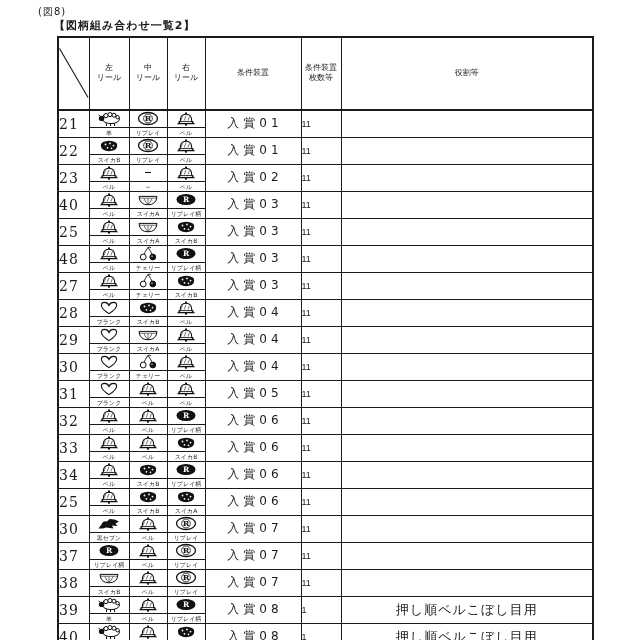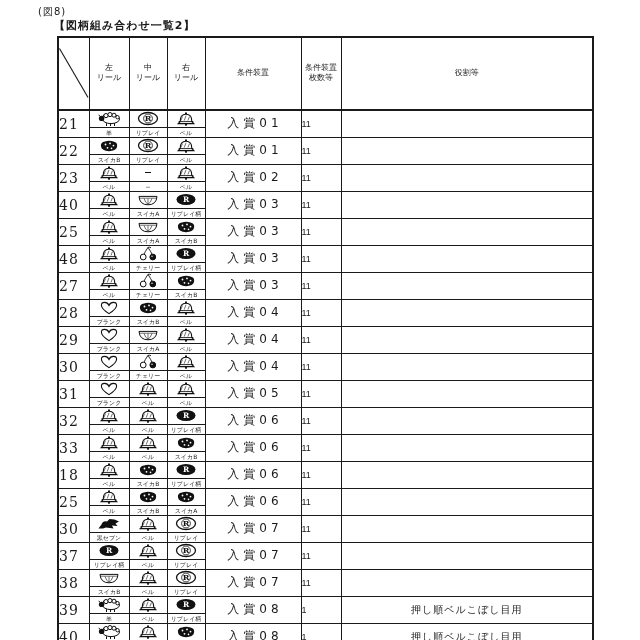--- a/index.html
+++ b/index.html
@@ -14,21 +14,21 @@
   th.corner{position:relative;padding:0;}
   th.corner svg{display:block;width:100%;height:50px;}
   tbody tr{height:27px;}
   td.no{font-family:"DejaVu Serif",serif;font-size:14px;vertical-align:middle;letter-spacing:1px;}
   td.reel{vertical-align:top;}
   .sym-icon{height:16px;display:flex;align-items:center;justify-content:center;border-bottom:1px solid #1a1a1a;overflow:hidden;}
   .sym-icon svg{display:block;}
   .sym-label{height:9px;font-size:6px;line-height:9px;text-align:center;white-space:nowrap;overflow:hidden;letter-spacing:0;}
   td.dev{font-size:12px;text-align:center;vertical-align:middle;letter-spacing:4px;text-indent:4px;}
   td.pay{font-family:Liberation Sans, sans-serif;font-size:9px;text-align:left;vertical-align:middle;}
-  td.role{font-size:10px;text-align:center;vertical-align:middle;letter-spacing:1px;margin-left:45px;}
+  td.role{font-size:13px;text-align:center;vertical-align:middle;letter-spacing:1px;margin-left:45px;}
 </style>
 </head>
 <body>
 
 <div class="page">
   <div class="fig-label">(図8)</div>
   <div class="fig-title">【図柄組み合わせ一覧2】</div>
 
   <table class="combo">
     <colgroup>
@@ -578,21 +578,21 @@
                 </g>
               </svg>
             </div>
             <div class="sym-label">スイカB</div>
           </td>
           <td class="dev">入賞06</td>
           <td class="pay">11</td>
           <td class="role"></td>
         </tr>
         <tr>
-          <td class="no">18</td>
+          <td class="no">34</td>
           <td class="reel">
             <div class="sym-icon">
               <svg width="26" height="15" viewBox="0 0 26 15">
                 <path d="M12 1.5 h2 v1.7 h-2 Z" fill="#111"></path>
                 <path d="M7.2 10.5 Q7 3.2 13 3.2 Q19 3.2 18.8 10.5 L20.8 12.6 H5.2 Z" fill="#fff" stroke="#111" stroke-width="1.1"></path>
                 <line x1="5.6" y1="10.6" x2="20.4" y2="10.6" stroke="#111" stroke-width="0.9"></line>
                 <path d="M9.5 5.5 l-1.6 4 M13 4.8 l-1.8 4.8 M16.5 5.5 l-1.6 4" stroke="#111" stroke-width="0.6"></path>
                 <circle cx="13" cy="13.8" r="1.1" fill="#111"></circle>
               </svg>
             </div>

